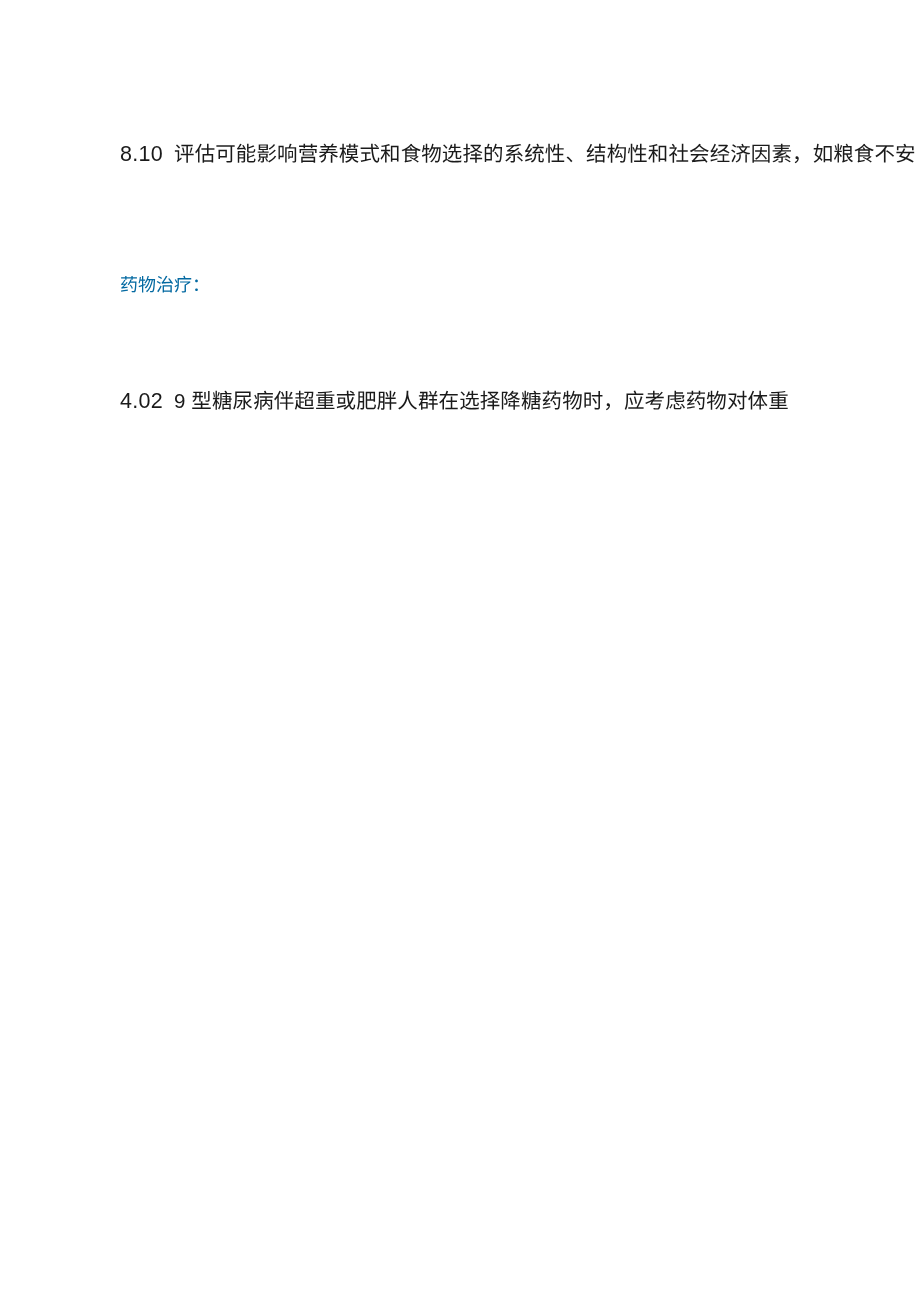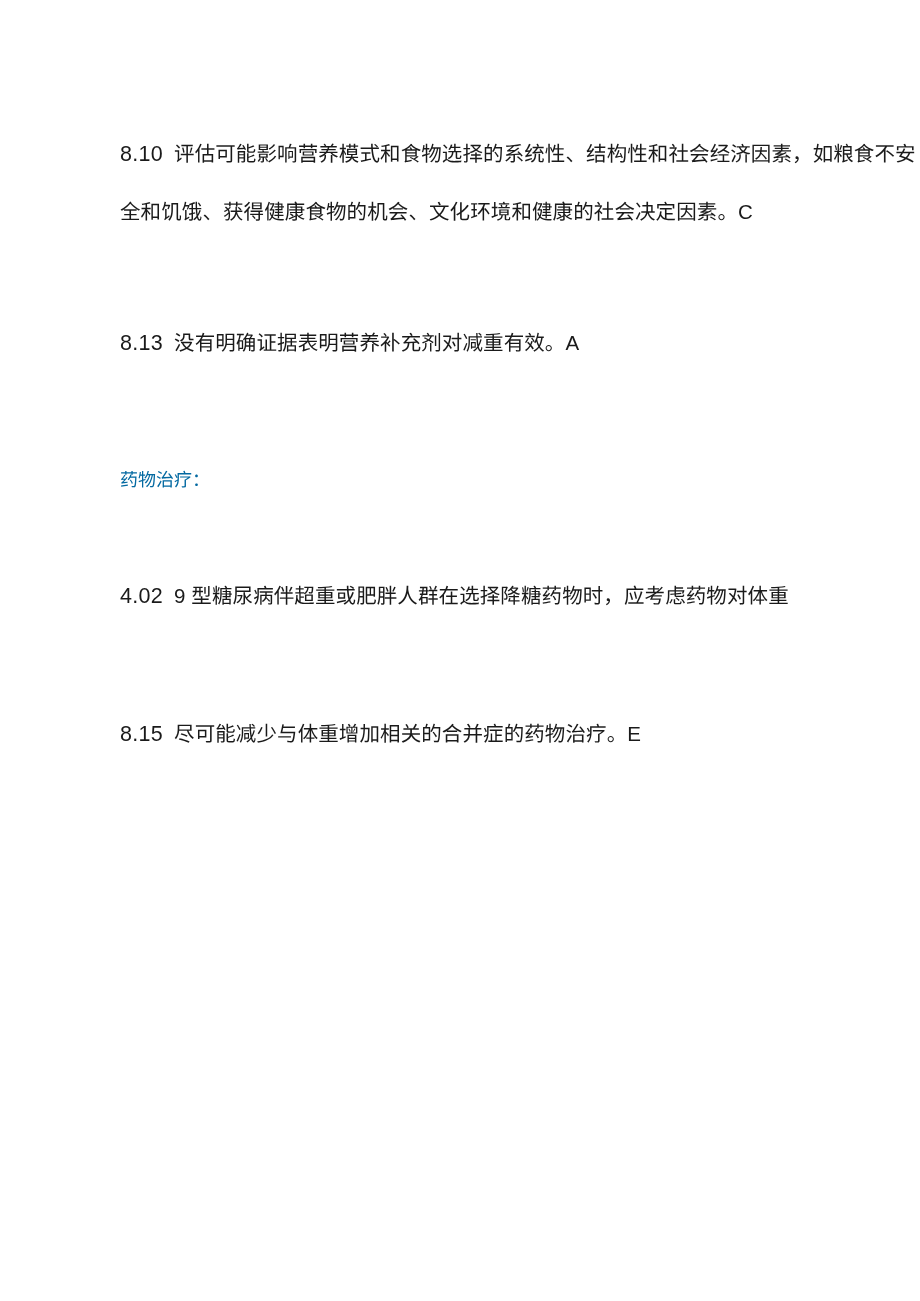--- a/index.html
+++ b/index.html
@@ -75,33 +75,26 @@
   .gap-lg { margin-bottom: 80px; }
 </style>
 </head>
 <body>
 
 <div class="page">
   <div class="doc-body">
 
     <div class="rec gap-md">
       <div class="rec-line"><span class="rec-num">8.10</span><span class="rec-num-gap"></span><span>评估可能影响营养模式和食物选择的系统性、结构性和社会经济因素，如粮食不安</span></div>
-      <div class="rec-line"><span>全和饥饿、获得健康食物的机会、文化环境和健康的社会决定因素。C</span></div>
     </div>
 
 
 
-    <div class="rec gap-lg">
-      <div class="rec-line"><span class="rec-num">8.13</span><span class="rec-num-gap"></span><span>没有明确证据表明营养补充剂对减重有效。A</span></div>
-    </div>
 
     <div class="section-heading">药物治疗：</div>
 
     <div class="rec gap-lg">
       <div class="rec-line"><span class="rec-num">4.02</span><span class="rec-num-gap"></span><span>9 型糖尿病伴超重或肥胖人群在选择降糖药物时，应考虑药物对体重</span></div>
     </div>
 
-    <div class="rec gap-lg">
-      <div class="rec-line"><span class="rec-num">8.15</span><span class="rec-num-gap"></span><span>尽可能减少与体重增加相关的合并症的药物治疗。E</span></div>
-    </div>
 
   </div>
 </div>
 
 </body></html>

